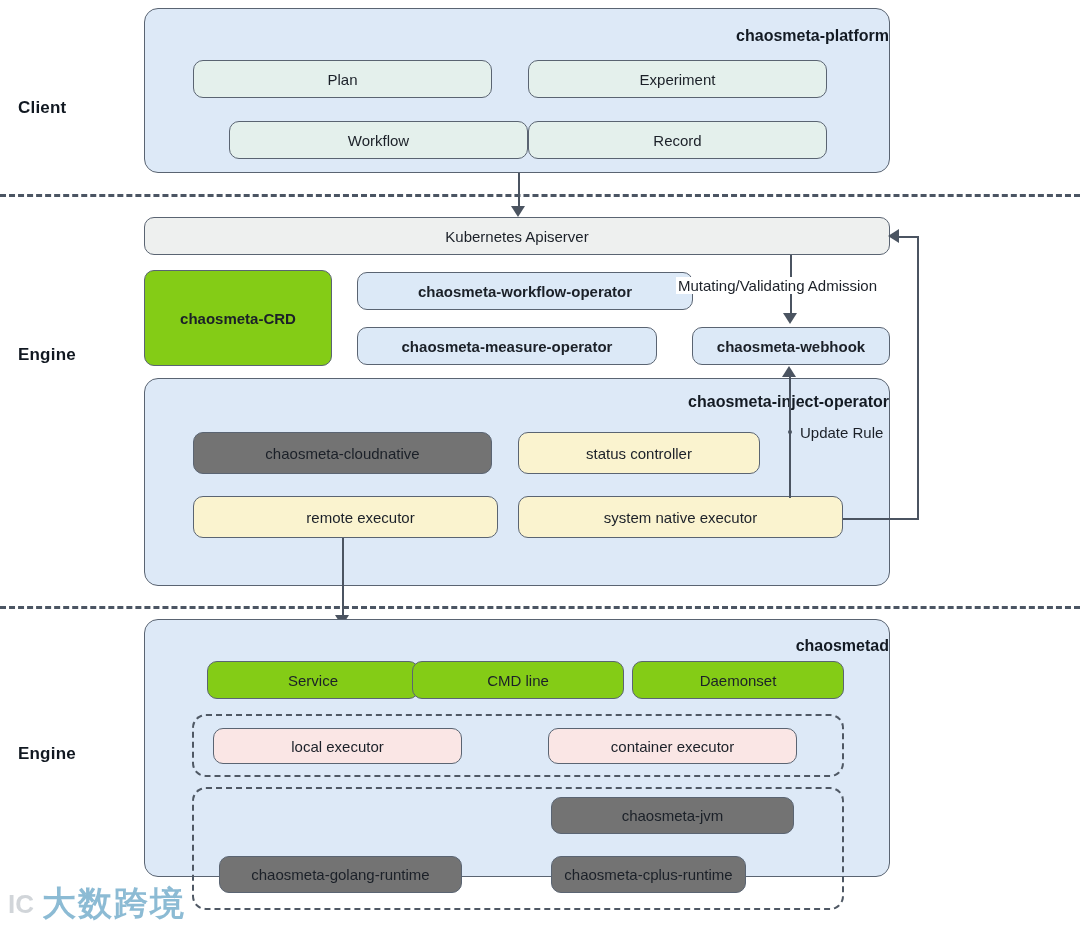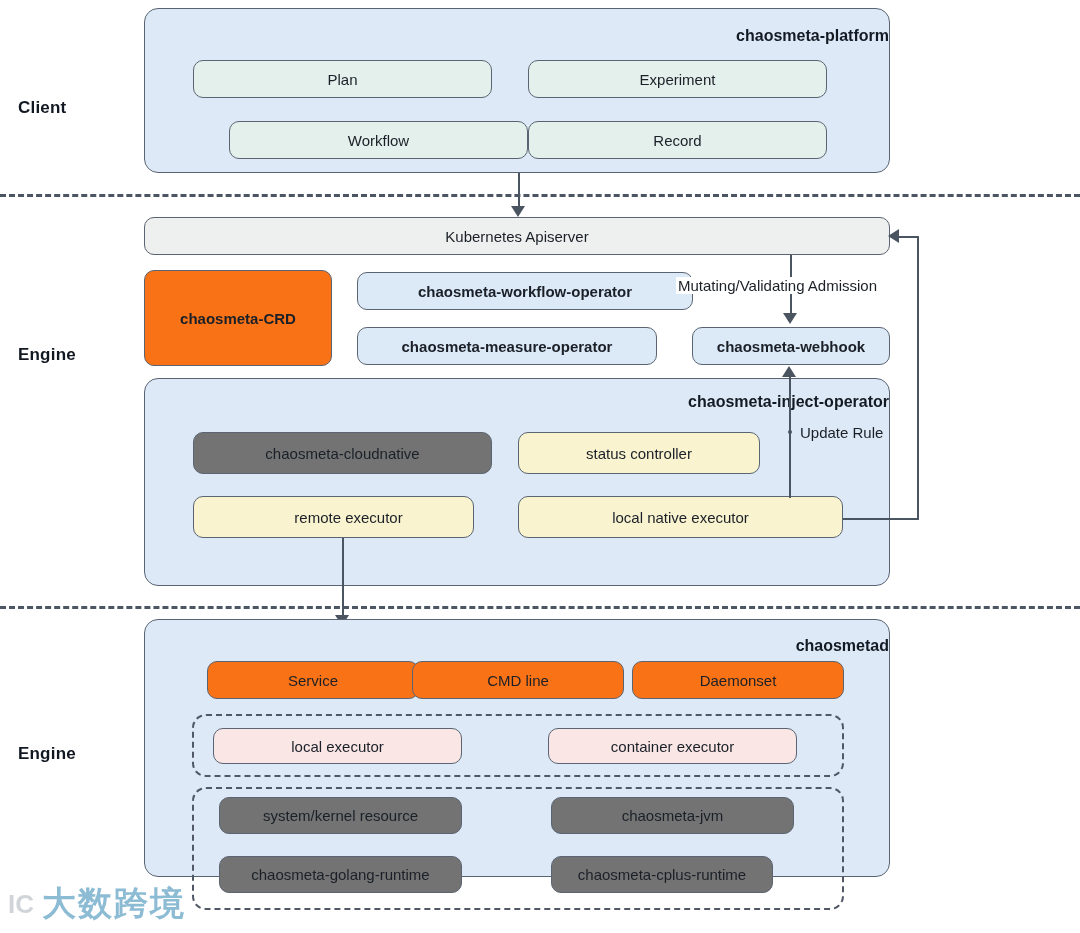--- a/index.html
+++ b/index.html
@@ -64,21 +64,21 @@
     font-size:15px;
     color:#1b2028;
     text-align:center;
     padding:0 6px;
     white-space:nowrap;
   }
   .node.bold{font-weight:bold;}
 
   .fill-mint   {background:#e4f0ec;}
   .fill-grey   {background:#eef0ef;}
-  .fill-purple {background:#f97316;}
+  .fill-purple {background:#84cc16;}
   .fill-blue   {background:#dce9f7;}
   .fill-yellow {background:#faf3cf;}
   .fill-pink   {background:#fae6e5;}
   .fill-green  {background:#737373;}
 
   
   .dash-box{
     position:absolute;
     box-sizing:border-box;
     border:2.2px dashed #4f5864;
@@ -185,22 +185,22 @@
   <div class="vline" style="left:790px;top:255px;height:61px;"></div>
   <div class="arrow-down" style="left:783px;top:313px;"></div>
   <div class="edge-label" style="left:676px;top:277px;">Mutating/Validating Admission</div>
 
   <div class="group" style="left:144px;top:378px;width:746px;height:208px;">
     <div class="group-title" style="top:14px;">chaosmeta-inject-operator</div>
   </div>
 
   <div class="node fill-green" style="left:193px;top:432px;width:299px;height:42px;">chaosmeta-cloudnative</div>
   <div class="node fill-yellow" style="left:518px;top:432px;width:242px;height:42px;">status controller</div>
-  <div class="node fill-yellow" style="left:193px;top:496px;width:281px;height:42px;padding-left:36px;">remote executor</div>
-  <div class="node fill-yellow" style="left:518px;top:496px;width:325px;height:42px;">local native executor</div>
+  <div class="node fill-yellow" style="left:193px;top:496px;width:305px;height:42px;padding-left:36px;">remote executor</div>
+  <div class="node fill-yellow" style="left:518px;top:496px;width:325px;height:42px;">system native executor</div>
 
   <div class="vline" style="left:789px;top:372px;height:126px;"></div>
   <div class="arrow-up" style="left:782px;top:366px;"></div>
   <div class="dot" style="left:788px;top:430px;"></div>
   <div class="edge-label on-blue" style="left:798px;top:424px;">Update Rule</div>
 
   <div class="hline" style="left:843px;top:518px;width:76px;"></div>
   <div class="vline" style="left:917px;top:236px;height:283px;"></div>
   <div class="hline" style="left:898px;top:236px;width:21px;"></div>
   <div class="arrow-left" style="left:888px;top:229px;"></div>
@@ -214,23 +214,22 @@
 
   <div class="node fill-purple" style="left:207px;top:661px;width:212px;height:38px;">Service</div>
   <div class="node fill-purple" style="left:412px;top:661px;width:212px;height:38px;">CMD line</div>
   <div class="node fill-purple" style="left:632px;top:661px;width:212px;height:38px;">Daemonset</div>
 
   <div class="dash-box" style="left:192px;top:714px;width:652px;height:63px;"></div>
   <div class="node fill-pink" style="left:213px;top:728px;width:249px;height:36px;">local executor</div>
   <div class="node fill-pink" style="left:548px;top:728px;width:249px;height:36px;">container executor</div>
 
   <div class="dash-box" style="left:192px;top:787px;width:652px;height:123px;"></div>
-  <div class="node fill-green" style="left:219px;top:797px;width:243px;height:37px;">system/kernel resource</div>
   <div class="node fill-green" style="left:551px;top:797px;width:243px;height:37px;">chaosmeta-jvm</div>
   <div class="node fill-green" style="left:219px;top:856px;width:243px;height:37px;">chaosmeta-golang-runtime</div>
-  <div class="node fill-green" style="left:551px;top:856px;width:222px;height:37px;">chaosmeta-cplus-runtime</div>
+  <div class="node fill-green" style="left:551px;top:856px;width:195px;height:37px;">chaosmeta-cplus-runtime</div>
 
   <div id="watermark">
     <span class="wm-mark">IC</span>
     <span class="wm-text">大数跨境</span>
   </div>
 
 </div>
 
 </body></html>

